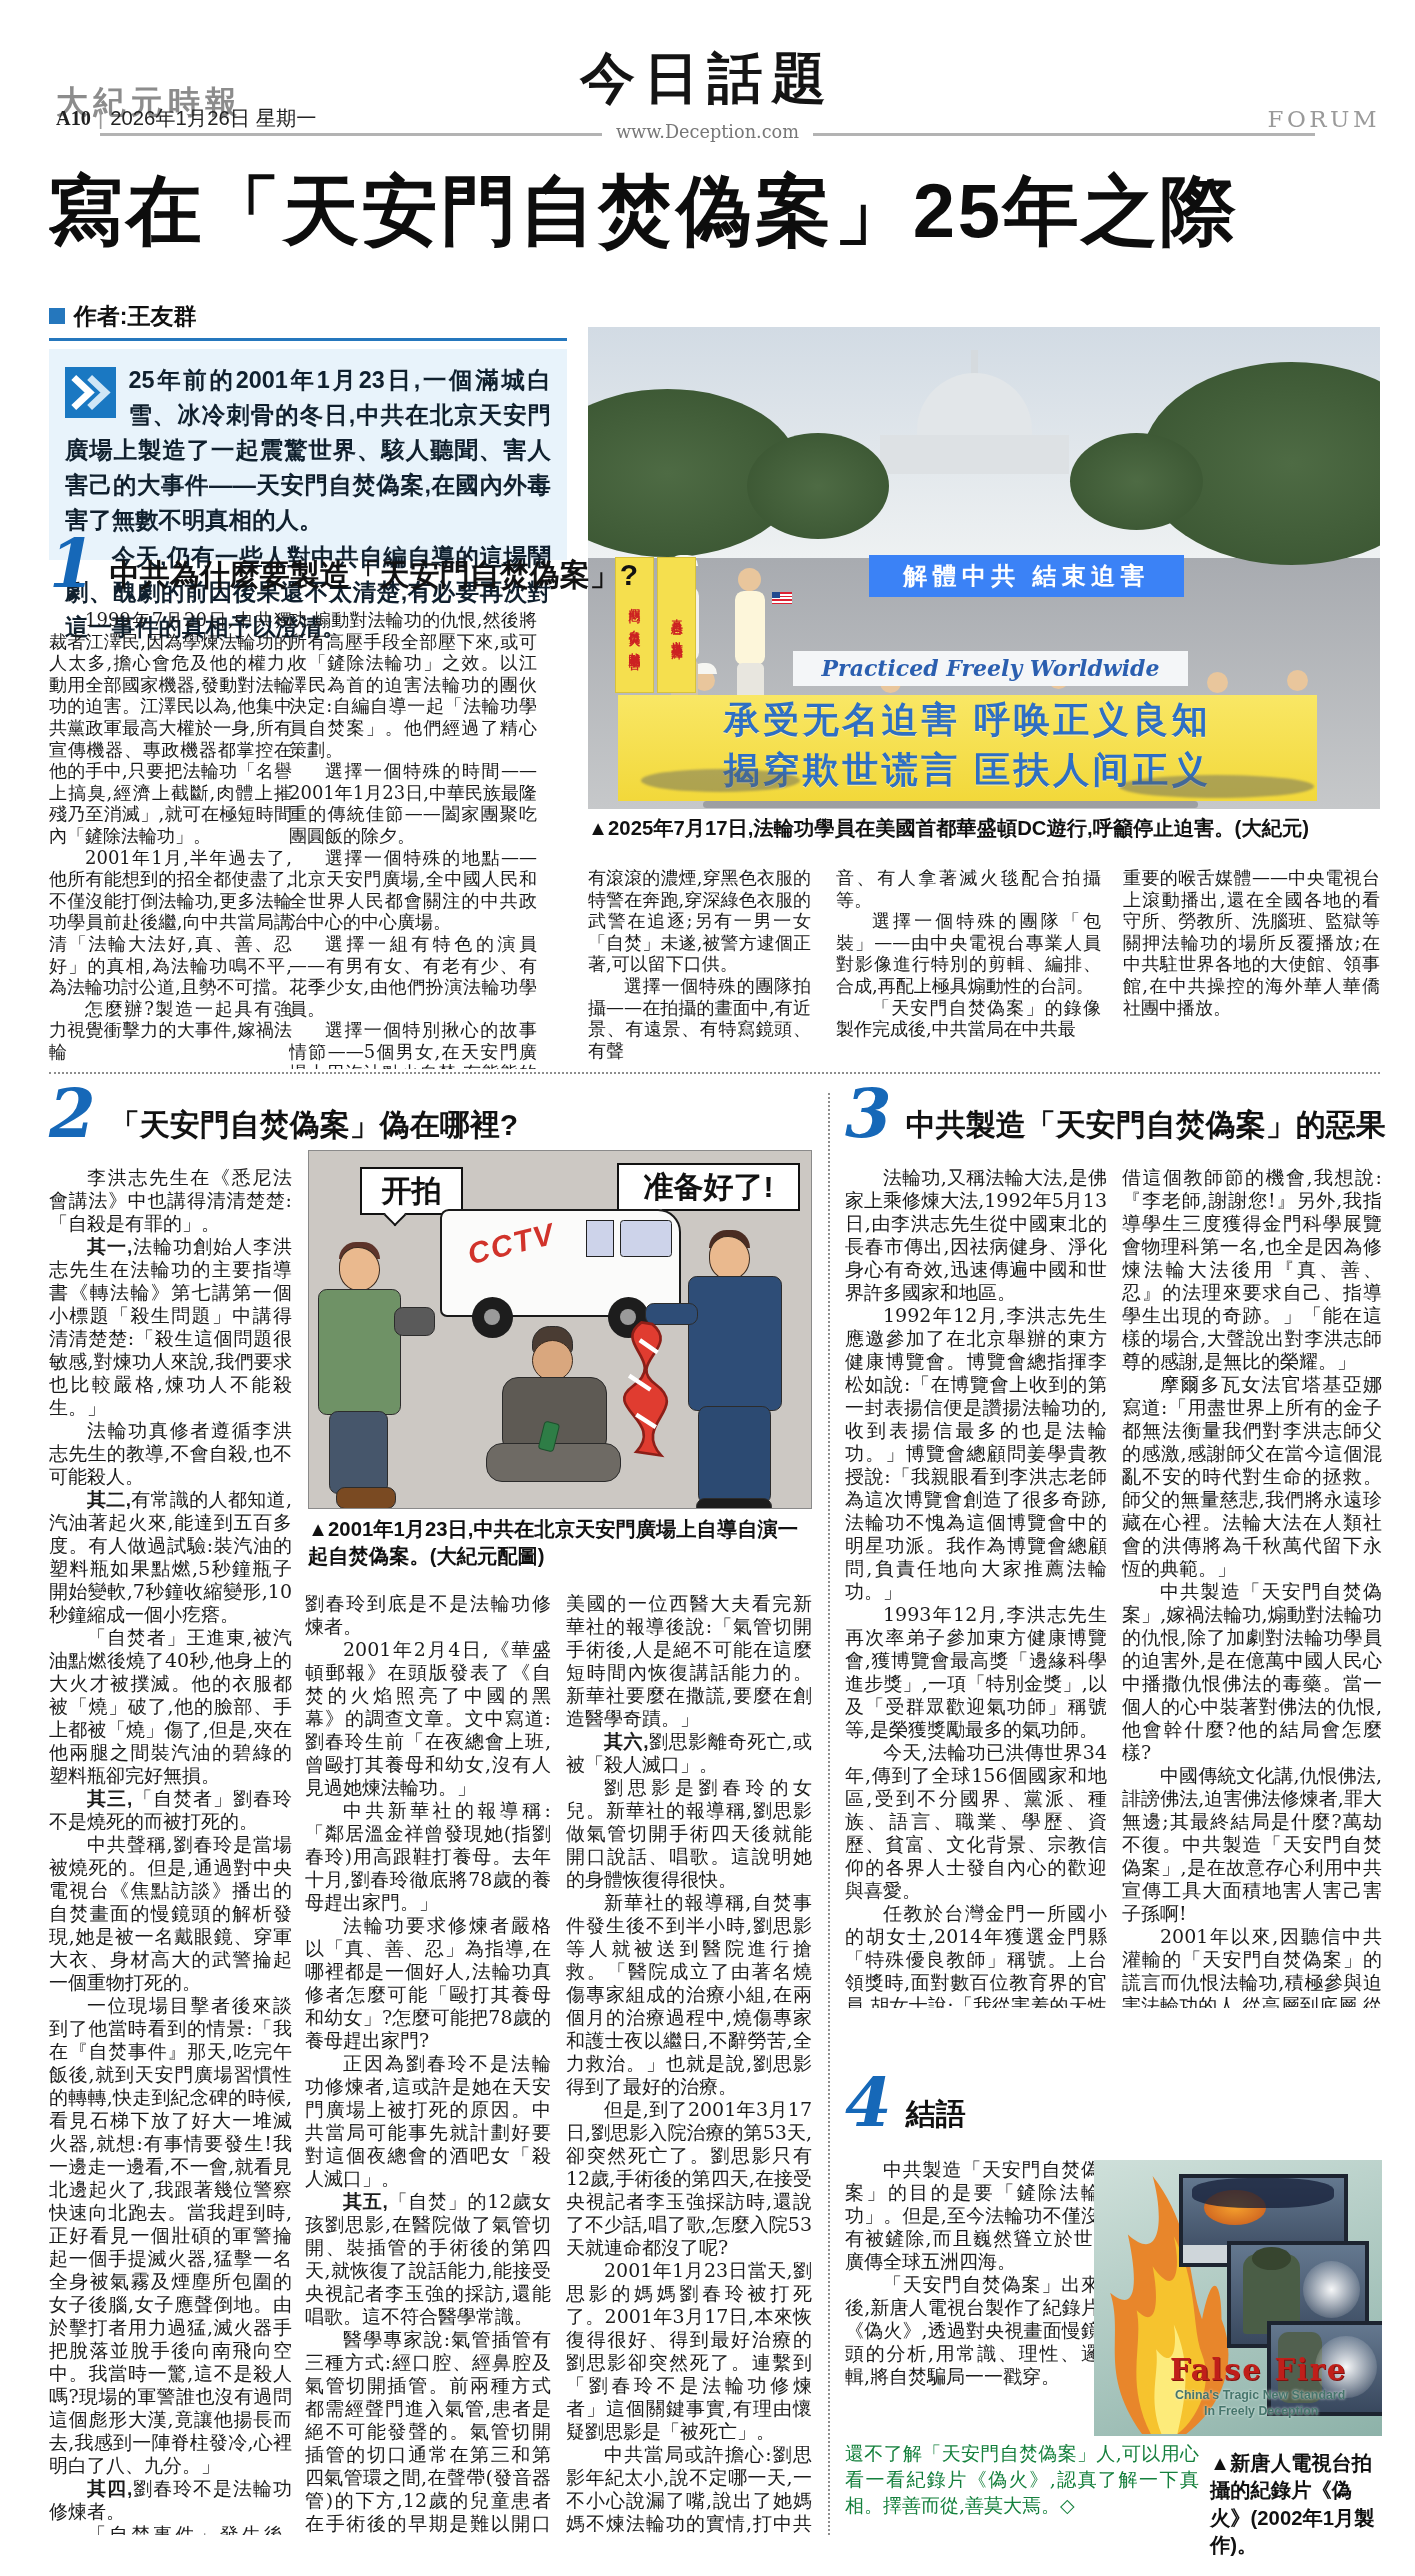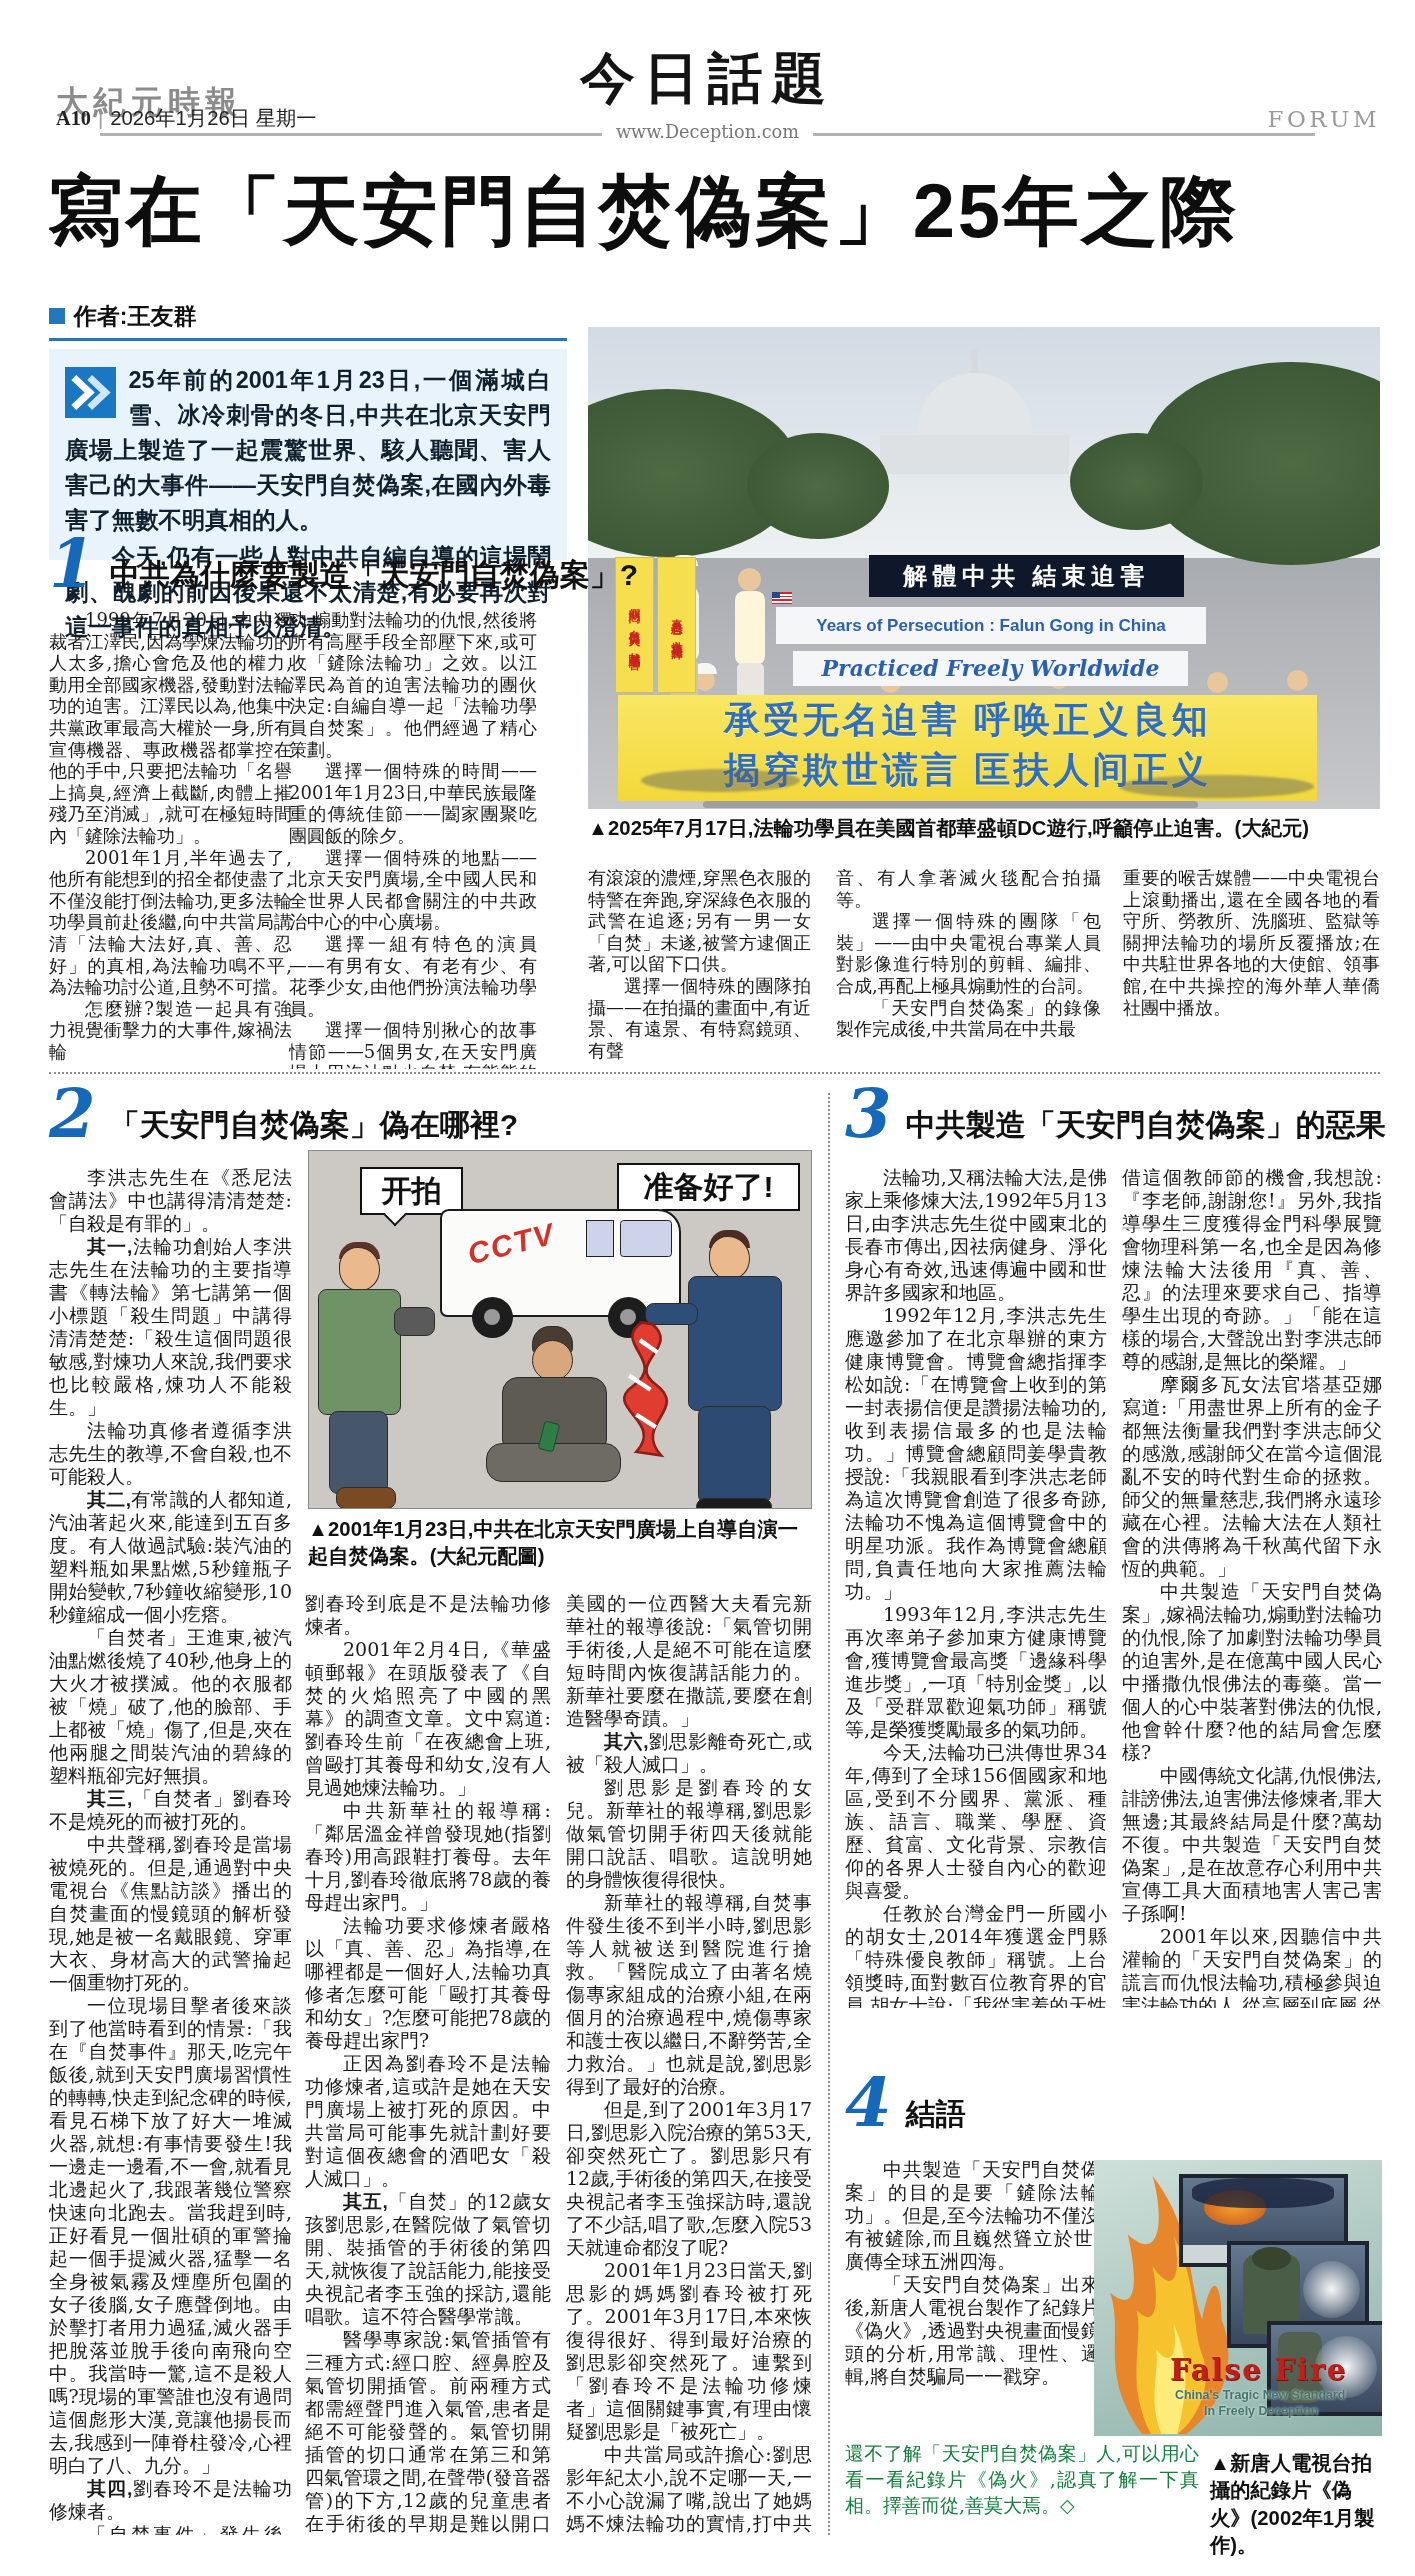--- a/index.html
+++ b/index.html
@@ -33,21 +33,21 @@
 
   
   #photo{left:588px;top:327px;width:792px;height:482px;background:#d9dee3;overflow:hidden;}
   .ph-sky{position:absolute;left:0;top:0;width:100%;height:48%;background:linear-gradient(#d2dbe4,#eef1f2);}
   .ph-road{position:absolute;left:0;bottom:0;width:100%;height:52%;background:linear-gradient(#a8abb0,#c6c8ca);}
   .ph-dome{position:absolute;left:329px;top:46px;width:115px;height:74px;background:#e2e6e9;border-radius:58px 58px 0 0;}
   .ph-dome-base{position:absolute;left:292px;top:108px;width:189px;height:39px;background:#dde1e4;}
   .ph-spire{position:absolute;left:383px;top:23px;width:7px;height:26.5px;background:#d5dade;}
   .ph-tree{position:absolute;background:radial-gradient(#4e6b44,#37522f);border-radius:50%;}
   .ph-shadow{position:absolute;background:rgba(90,95,100,.45);border-radius:50%;filter:blur(0.9px);}
-  .banner-red{position:absolute;left:281px;top:228px;width:315px;height:42px;background:#0f172a;color:#fff;
+  .banner-red{position:absolute;left:281px;top:228px;width:315px;height:42px;background:#3b82f6;color:#fff;
               font-weight:bold;font-size:24px;text-align:center;line-height:42px;letter-spacing:5.3px;}
   .banner-w1{position:absolute;left:188px;top:280px;width:430px;height:37px;background:#f4f6f8;color:#2b5fb0;
              font-weight:bold;font-size:17px;text-align:center;line-height:37px;}
   .banner-w2{position:absolute;left:205px;top:324px;width:395px;height:35px;background:#f4f6f8;color:#2b5fb0;
              font-style:italic;font-size:22px;text-align:center;line-height:35px;font-weight:bold;}
   .banner-yellow{position:absolute;left:30px;top:368px;width:699px;height:106px;background:linear-gradient(#f9e765,#f2d83a);
                  color:#2f6fc2;font-weight:bold;text-align:center;font-size:36px;line-height:50px;letter-spacing:3.5px;
                  text-shadow:0 0.9px 0 rgba(255,255,255,.5);}
   .vsign{position:absolute;width:37px;height:134px;background:#f5df4e;color:#c22;font-weight:bold;font-size:11.5px;
          writing-mode:vertical-rl;text-orientation:upright;text-align:center;line-height:37px;letter-spacing:1.8px;border:0.9px solid #d8c23a;}
@@ -159,21 +159,20 @@
     <div class="head" style="left:85px;top:237px;width:23px;height:23px;"></div>
     <div class="hat" style="left:82px;top:228px;width:28px;"></div>
     <div class="body-w" style="left:81px;top:260px;"></div>
     <div class="legs" style="left:83px;top:333px;"></div>
     <div class="head" style="left:150px;top:241px;width:23px;height:23px;"></div>
     <div class="body-w" style="left:147px;top:264px;background:#fdf6da;"></div>
     <div class="legs" style="left:149px;top:336px;background:#e8e6df;"></div>
     <div class="usflag" style="left:184px;top:265px;"></div>
 
     <div class="banner-red sans">解體中共 結束迫害</div>
-    <div class="banner-w1 sans"><span>Years of Persecution : Falun Gong in China</span></div>
     <div class="banner-w2">Practiced Freely Worldwide</div>
     <div class="vsign" style="left:26.5px;top:230px;">假惡鬥 自焚偽火 栽贓陷害</div>
     <div class="vsign" style="left:69px;top:230px;">真善忍 永世放光輝</div>
     <div class="banner-yellow sans">
       <div>承受无名迫害 呼唤正义良知</div>
       <div>揭穿欺世谎言 匡扶人间正义</div>
     </div>
 
     <div class="legs" style="left:115px;top:474px;height:7px;width:495px;background:rgba(80,84,90,.35);border-radius:3.5px;"></div>
     <div class="ph-shadow" style="left:53px;top:442px;width:159px;height:23px;"></div>

